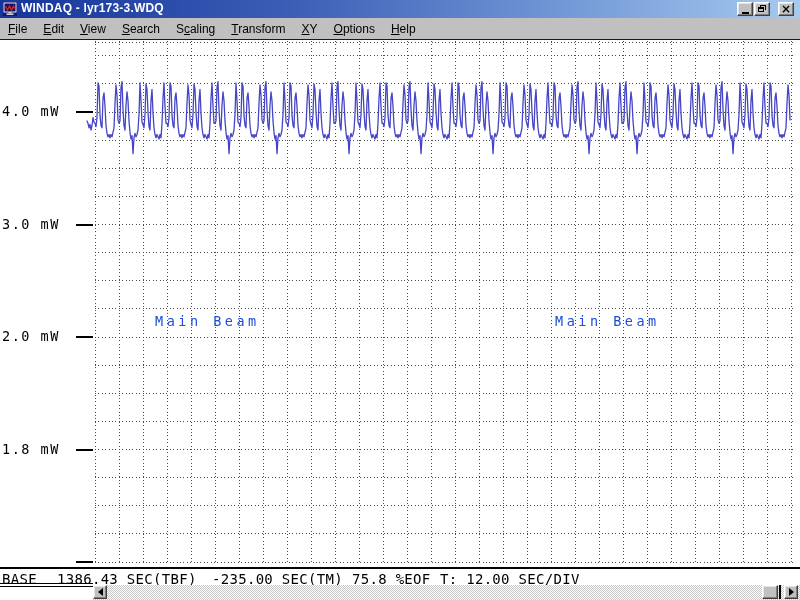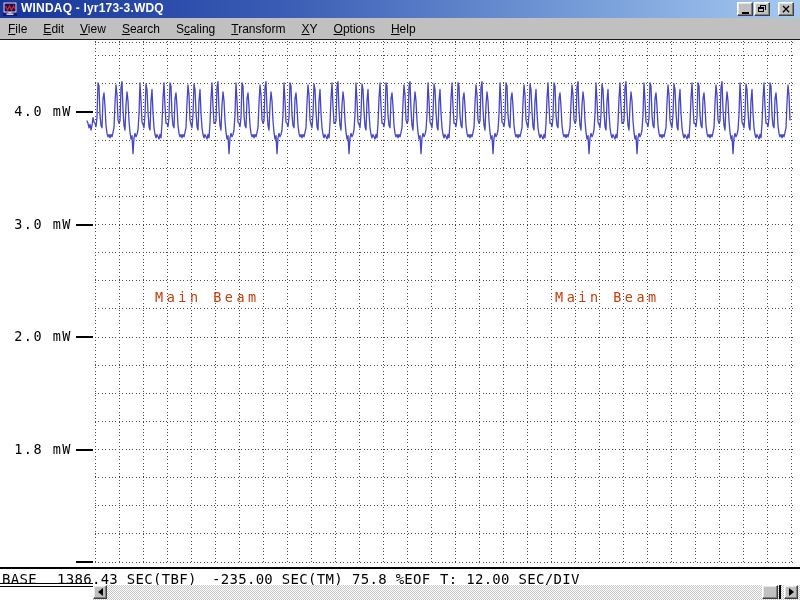--- a/index.html
+++ b/index.html
@@ -30,25 +30,25 @@
 
   
   .menubar{position:absolute;left:0;top:18px;width:800px;height:21px;background:#c0c0c0;
     border-bottom:1px solid #1a1a1a;display:flex;align-items:center;font-size:12px;color:#000;}
   .menu-item{padding:0 8px;line-height:20px;white-space:nowrap;}
   .menu-item:first-child{padding-left:8px;}
   .menu-item u{text-underline-offset:1px;}
 
   
   .chart-svg{position:absolute;left:0;top:0;}
-  .ylabel{position:absolute;width:70px;text-align:right;color:#000;
+  .ylabel{position:absolute;width:70px;color:#000;
     font-family:"DejaVu Sans Mono",monospace;font-size:13.5px;letter-spacing:1.5px;
     white-space:nowrap;}
-  .annotation{position:absolute;color:#c2410c;font-family:"DejaVu Sans Mono",monospace;
-    font-size:13.5px;letter-spacing:3.5px;white-space:nowrap;}
+  .annotation{position:absolute;color:#1d4ed8;font-family:"DejaVu Sans Mono",monospace;
+    font-size:13.5px;letter-spacing:3.5px;white-space:nowrap;margin-top:24px;}
 
   
   .statusbar{position:absolute;left:0;top:567px;width:800px;height:18px;background:#ffffff;
     border-top:2px solid #000;box-sizing:border-box;
     font-family:"DejaVu Sans Mono",monospace;font-size:14px;color:#000;padding-left:20px;}
   .statusbar span{position:absolute;top:2px;letter-spacing:.3px;white-space:nowrap;}
   .sb-base{left:2px;text-decoration:underline;text-underline-offset:2px;}
   .sb-tbf{left:57px;} .sb-tm{left:212px;} .sb-eof{left:352px;} .sb-tdiv{left:440px;}
 
   

